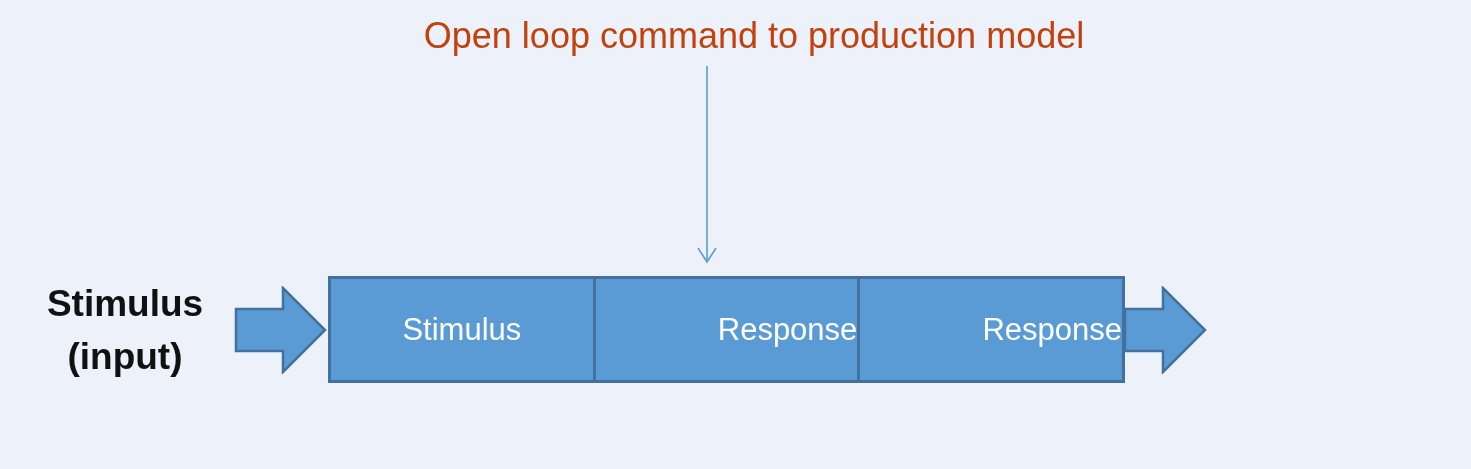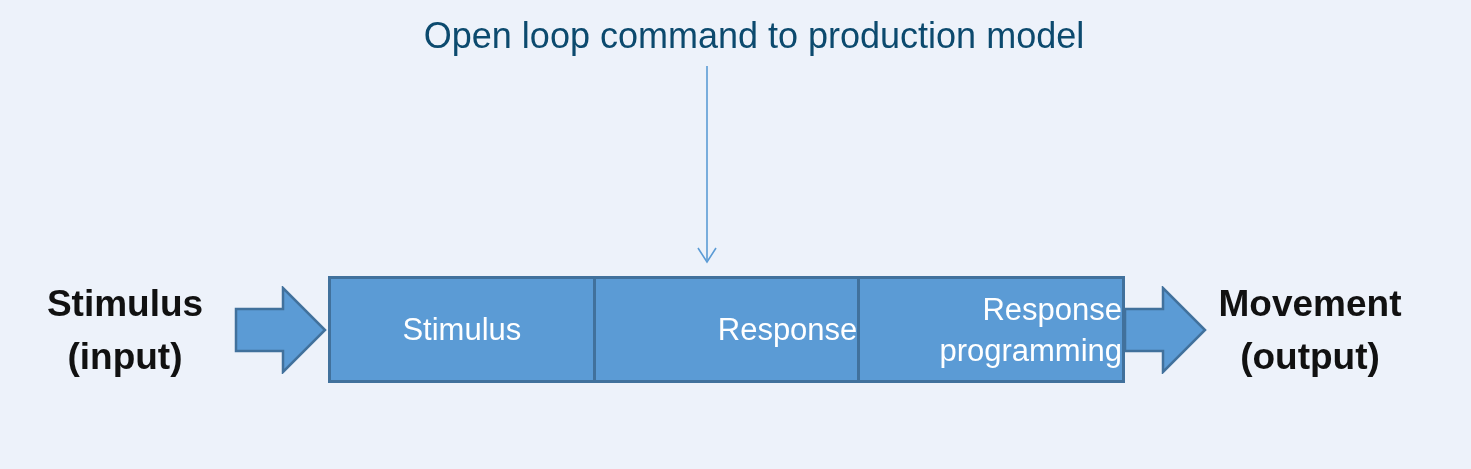--- a/index.html
+++ b/index.html
@@ -15,21 +15,21 @@
     overflow: hidden;
   }
   .diagram-title {
     position: absolute;
     top: 14px;
     left: 754px;
     transform: translateX(-50%);
     white-space: nowrap;
     font-size: 36px;
     line-height: 1.2;
-    color: #0c4a6e;
+    color: #c2410c;
     font-weight: 400;
   }
   .connector-svg {
     position: absolute;
     left: 697px;
     top: 64px;
   }
   .connector-svg line,
   .connector-svg polyline {
     stroke: #5b9bd5;
@@ -113,26 +113,21 @@
 
   <div class="stage-row">
     <div class="stage-box">
       <span>Stimulus</span>
     </div>
     <div class="stage-box">
       <span>Response</span>
     </div>
     <div class="stage-box">
       <span>Response</span>
-      <span>programming</span>
     </div>
   </div>
 
   <svg class="block-arrow-svg right" width="84" height="88" viewBox="0 0 84 88" aria-hidden="true">
     <polygon points="1,23 39,23 39,2 81,44 39,86 39,65 1,65" fill="#5b9bd5"></polygon>
   </svg>
 
-  <div class="side-label right">
-    <span>Movement</span>
-    <span>(output)</span>
-  </div>
 
 </div>
 
 </body></html>

